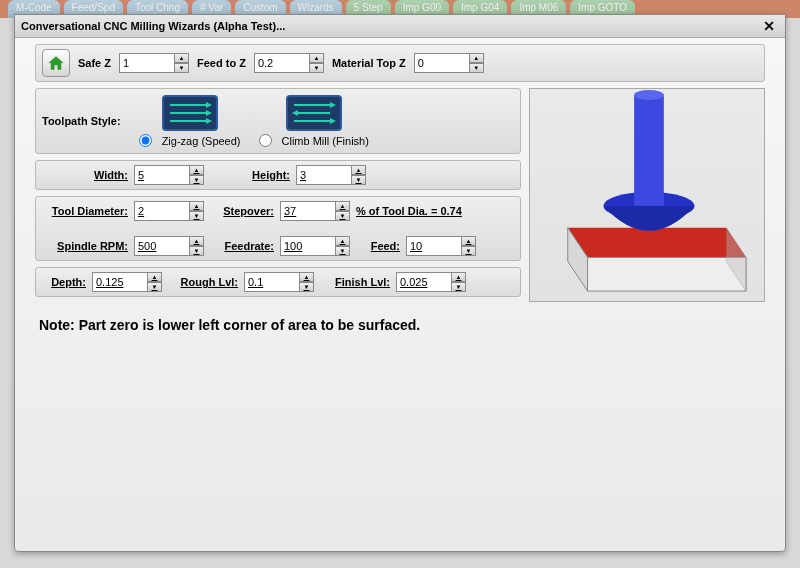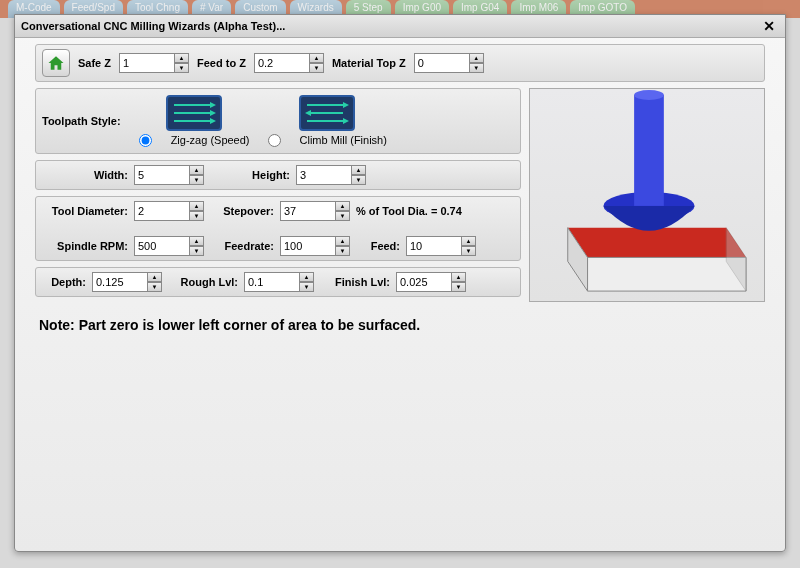--- a/index.html
+++ b/index.html
@@ -135,31 +135,32 @@
     margin-bottom: 6px;
   }
   .tp-option { display:flex; flex-direction:column; align-items:center; gap:3px; }
   .tp-icon {
     width: 56px; height: 36px;
     border: 2px solid #2b5aa0;
     border-radius: 4px;
     background: #1e3a66;
     display:flex; align-items:center; justify-content:center;
   }
-  .tp-radio { display:flex; align-items:flex-start; gap:19px; font-size:11px; }
+  .tp-radio { display:flex; align-items:center; gap:10px; font-size:11px; }
   .tp-radio input { margin:0; }
   .grid-row {
     display:flex;
     align-items:center;
     gap:6px;
     background: linear-gradient(#efefef,#dcdcdc);
     border:1px solid #b8b8b8;
     border-radius:3px;
     padding:4px 6px;
     margin-bottom:6px;
+    text-decoration:underline;
   }
   .grid-row .lbl { font-weight:bold; text-align:right; }
   .note { font-weight:bold; font-size:14px; padding:14px 4px; }
   .footer {
     border-top:1px solid #bbb;
     display:flex;
     justify-content:flex-end;
     gap:6px;
     padding:6px;
     background: linear-gradient(#f4f4f4,#e4e4e4);

